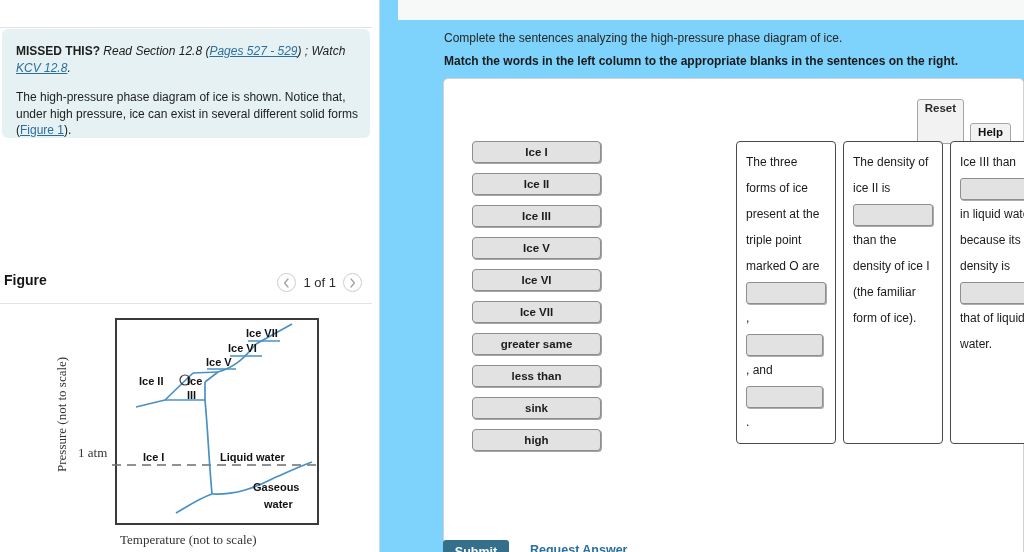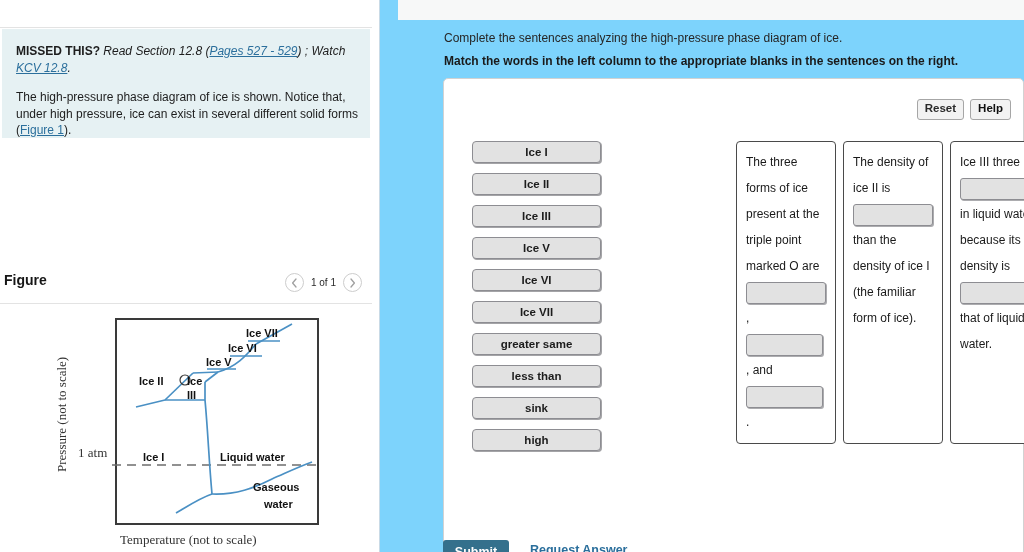--- a/index.html
+++ b/index.html
@@ -29,20 +29,21 @@
   #hint-rule {
     position: absolute; left: 0; top: 27px;
     width: 372px; height: 1px;
     background: #e3e3e3;
   }
   #missed-box {
     position: absolute; left: 2px; top: 29px;
     width: 368px; height: 109px;
     background: #e6f1f3;
     padding: 14px 11px 10px 14px;
+    border-radius: 6px;
   }
   #missed-box p { margin: 0; line-height: 1.38; font-size: 12px; color: #1d1d1d; }
   #missed-box p.second { margin-top: 13px; }
   .b-strong { font-weight: bold; }
   .ital { font-style: italic; }
   .lnk { color: #2b6f9c; text-decoration: underline; }
   .lnk-i { color: #2b6f9c; text-decoration: underline; font-style: italic; }
 
   #figure-header {
     position: absolute; left: 0; top: 272px;
@@ -55,21 +56,21 @@
   #fig-nav {
     position: absolute; right: 10px; top: 1px;
     display: flex; align-items: center; gap: 7px;
   }
   .nav-circle {
     width: 19px; height: 19px; border-radius: 50%;
     border: 1px solid #cdcdcd; background: #fff;
     display: flex; align-items: center; justify-content: center;
     color: #9a9a9a; font-size: 9px;
   }
-  #fig-count { font-size: 10px; color: #2b2b2b; }
+  #fig-count { font-size: 13px; color: #2b2b2b; }
   #figure-rule {
     position: absolute; left: 0; top: 303px;
     width: 372px; height: 1px; background: #e3e3e3;
   }
 
   
   #figure-wrap {
     position: absolute; left: 40px; top: 312px;
     width: 308px; height: 240px;
   }
@@ -116,21 +117,21 @@
   .tool-btn {
     border: 1px solid #a6a6a6;
     background: #f2f2f2;
     border-radius: 3px;
     font-size: 11.5px;
     font-weight: bold;
     color: #2a2a2a;
     padding: 3px 7px 4px 7px;
     line-height: 1;
   }
-  .tool-btn.help { color: #111; }
+  .tool-btn.help { color: #111; margin-top: 24px; }
 
   
   #word-bank {
     position: absolute; left: 28px; top: 62px;
     width: 129px;
     display: flex; flex-direction: column; gap: 10px;
   }
   .word-btn {
     width: 129px; height: 22px;
     background: #e2e2e2;
@@ -314,21 +315,21 @@
         <div class="word-btn">sink</div>
         <div class="word-btn">high</div>
       </div>
 
       <div id="sentence-stack">
 
         <div class="sentence-card"><span>The three forms of ice present at the triple</span> <span>point marked O are</span> <span class="blank w80"></span> <span>,</span> <span class="blank w77"></span> <span>, and</span> <span class="blank w77"></span> <span>.</span></div>
 
         <div class="sentence-card"><span>The density of ice II is</span> <span class="blank w80"></span> <span>than the</span> <span>density of ice I (the familiar form of ice).</span></div>
 
-        <div class="sentence-card"><span>Ice III three</span> <span class="blank w75"></span> <span>in liquid water</span> <span>because its density is</span> <span class="blank w72"></span> <span>that of</span> <span>liquid water.</span></div>
+        <div class="sentence-card"><span>Ice III than</span> <span class="blank w75"></span> <span>in liquid water</span> <span>because its density is</span> <span class="blank w72"></span> <span>that of</span> <span>liquid water.</span></div>
 
       </div>
     </div>
 
     <div id="submit-btn">Submit</div>
     <div id="request-answer">Request Answer</div>
   </div>
 
 </div>
 

